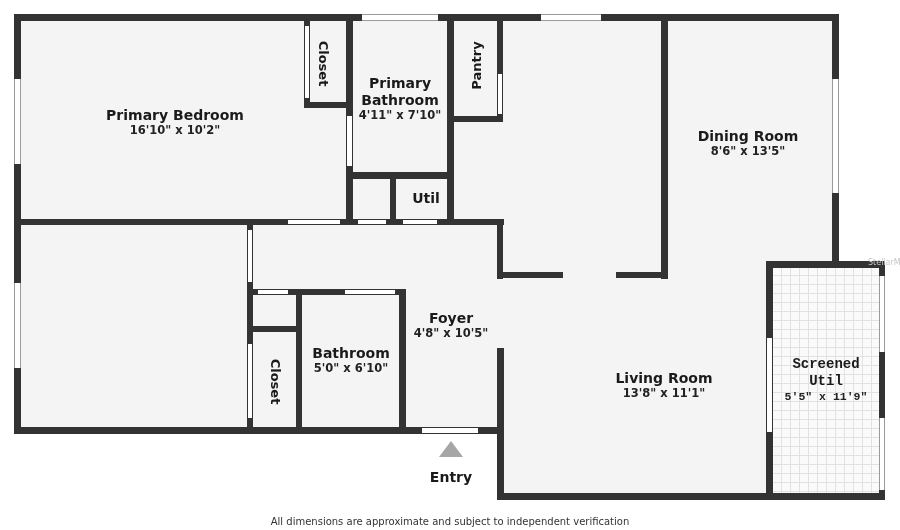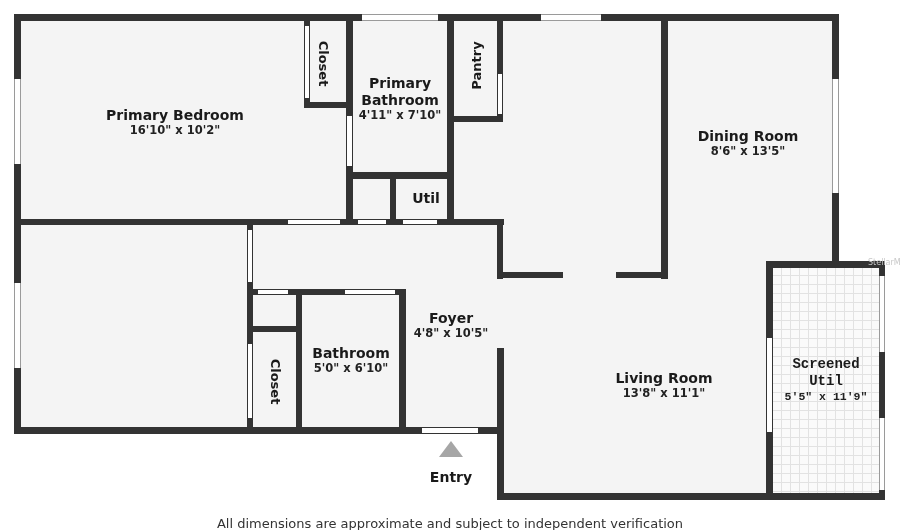--- a/index.html
+++ b/index.html
@@ -14,21 +14,21 @@
     background-size:9px 9px; }
   .wall { position:absolute; background:#333333; }
   .opening { position:absolute; background:#ffffff; }
   .window-h { position:absolute; background:#ffffff; border-top:1px solid #9a9a9a; border-bottom:1px solid #9a9a9a; box-sizing:border-box; }
   .window-v { position:absolute; background:#ffffff; border-left:1px solid #9a9a9a; border-right:1px solid #9a9a9a; box-sizing:border-box; }
   .label { position:absolute; text-align:center; color:#1a1a1a; transform:translate(-50%,-50%); white-space:nowrap; line-height:1.2; }
   .label .name { font-weight:bold; font-size:14px; display:block; }
   .label .dim { font-weight:bold; font-size:11.5px; display:block; color:#222; }
   .vlabel { position:absolute; font-weight:bold; font-size:13px; color:#1a1a1a; white-space:nowrap; transform-origin:center center; }
   .entry-arrow { position:absolute; width:0; height:0; border-left:12px solid transparent; border-right:12px solid transparent; border-bottom:16px solid #a6a6a6; }
-  .footer { position:absolute; left:0; width:900px; top:516px; text-align:center; font-size:13px; color:#333; }
+  .footer { position:absolute; left:0; width:900px; top:516px; text-align:center; font-size:10px; color:#333; }
   .watermark { position:absolute; left:852px; top:258px; font-size:8px; color:#c8c8c8;margin-left:16px; }
 </style>
 </head>
 <body>
 
 <div class="plan">
 
   <div class="floor" style="left:18px;top:18px;width:482px;height:413px;"></div>
   <div class="floor" style="left:450px;top:18px;width:386px;height:258px;"></div>
   <div class="floor" style="left:500px;top:218px;width:270px;height:280px;"></div>

